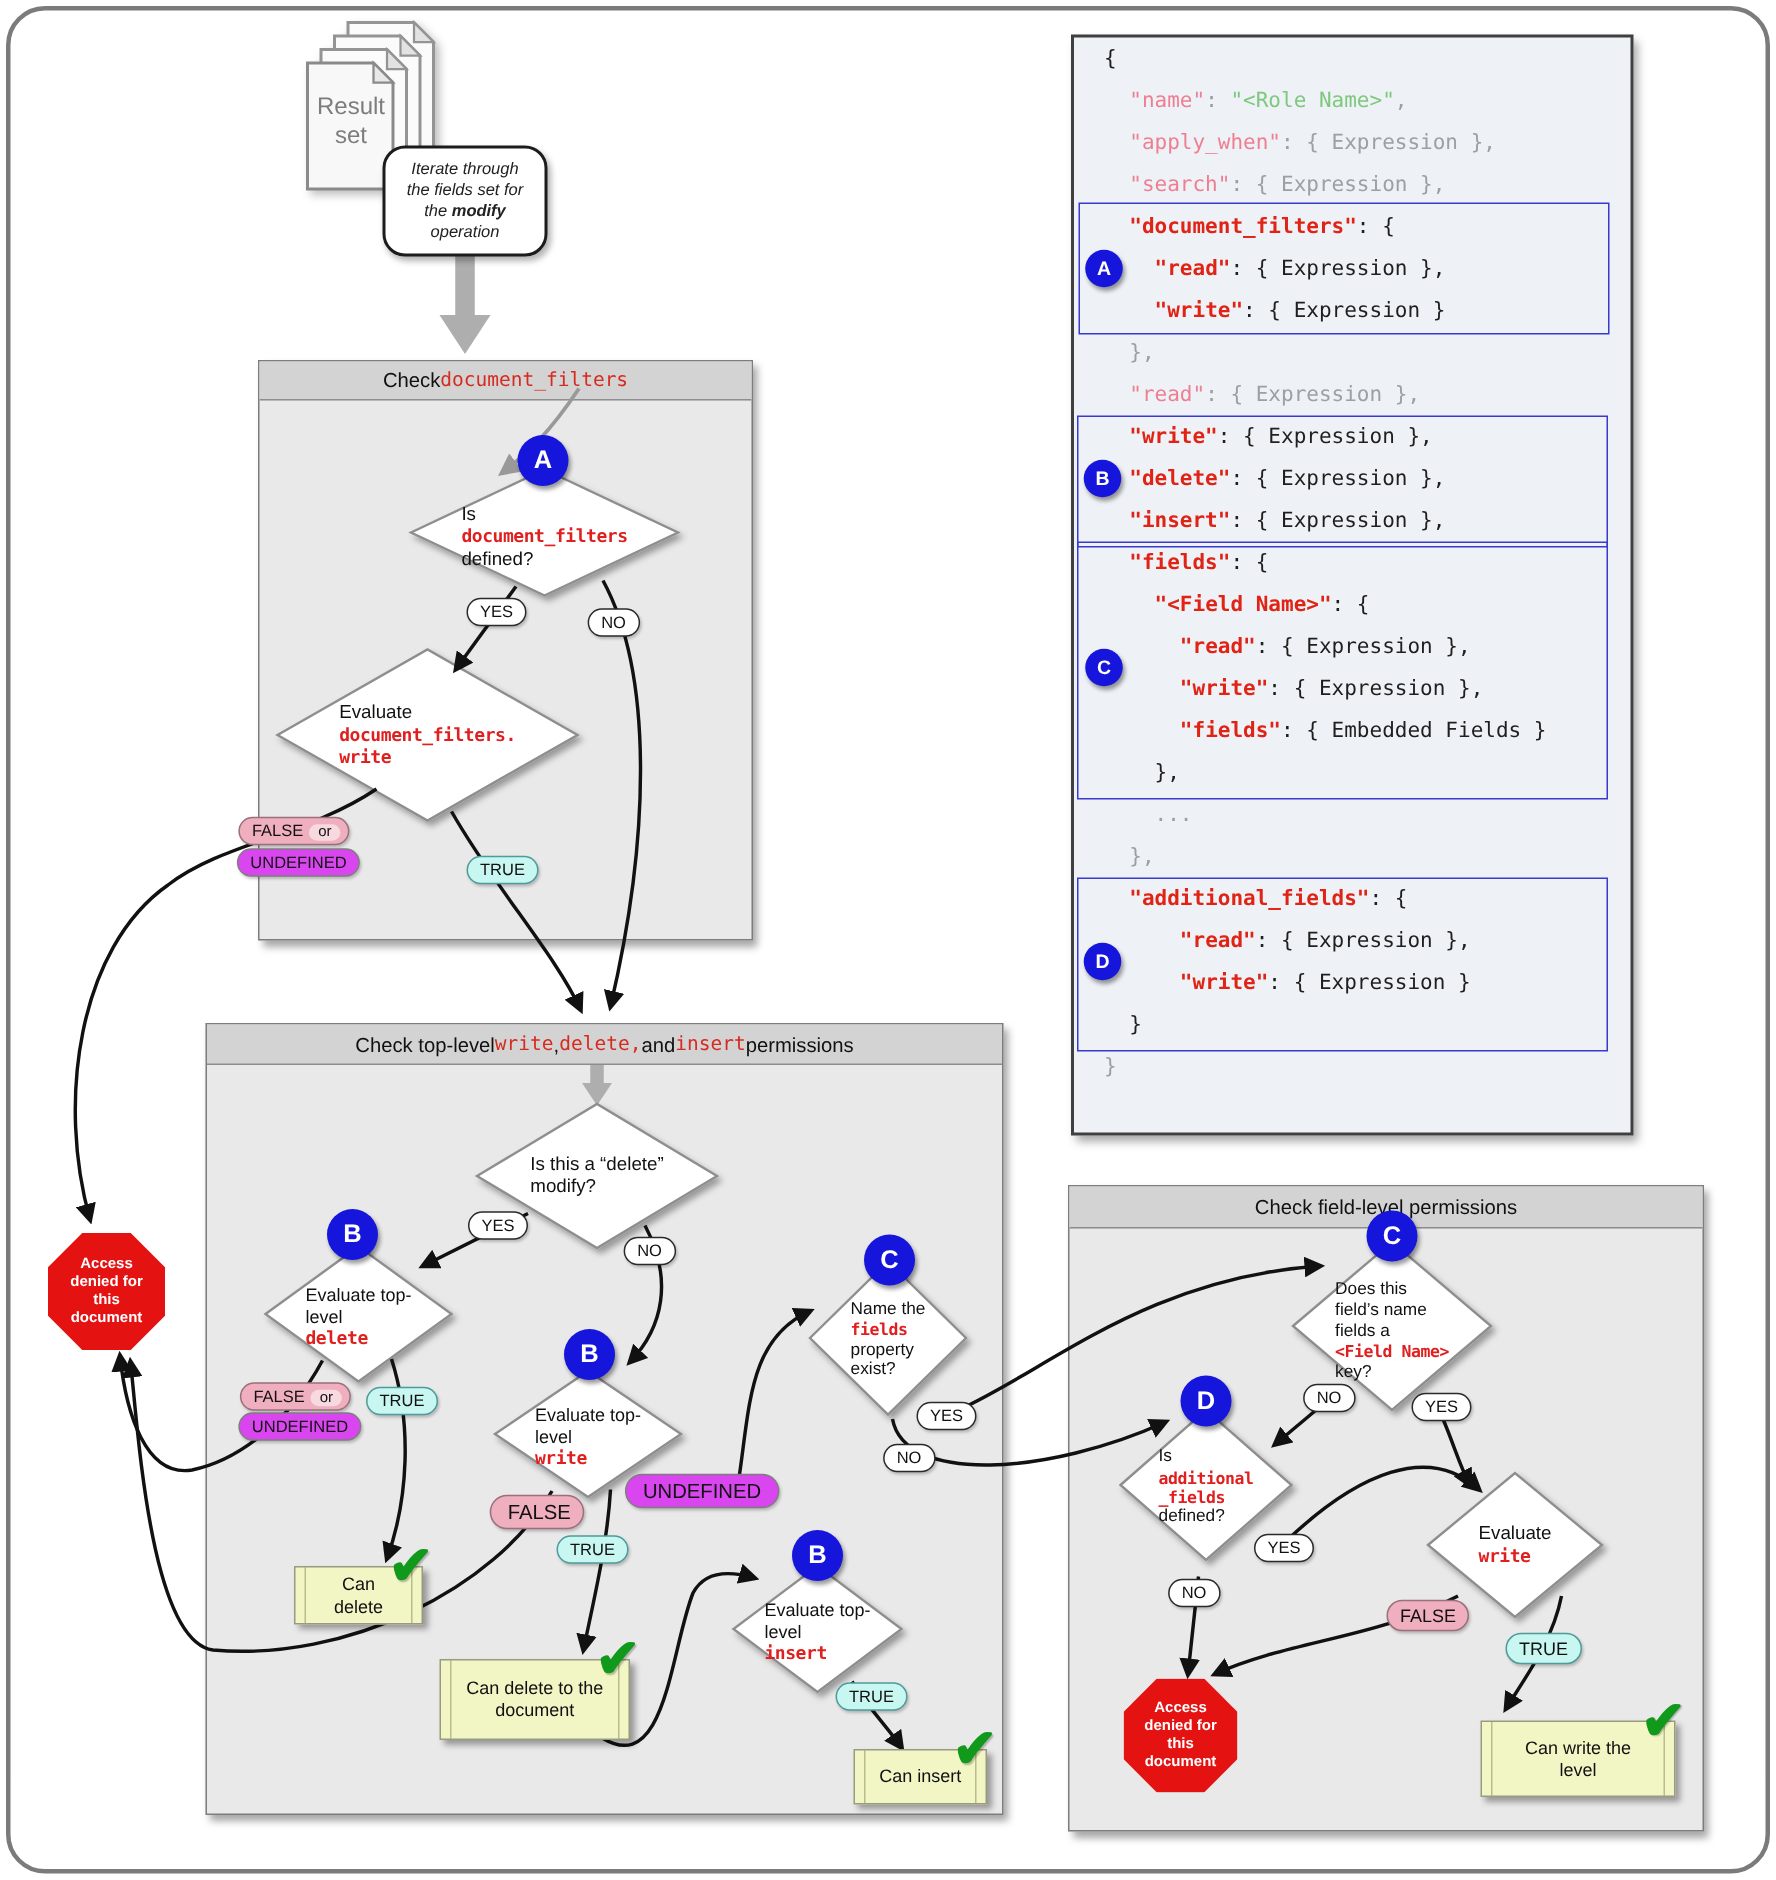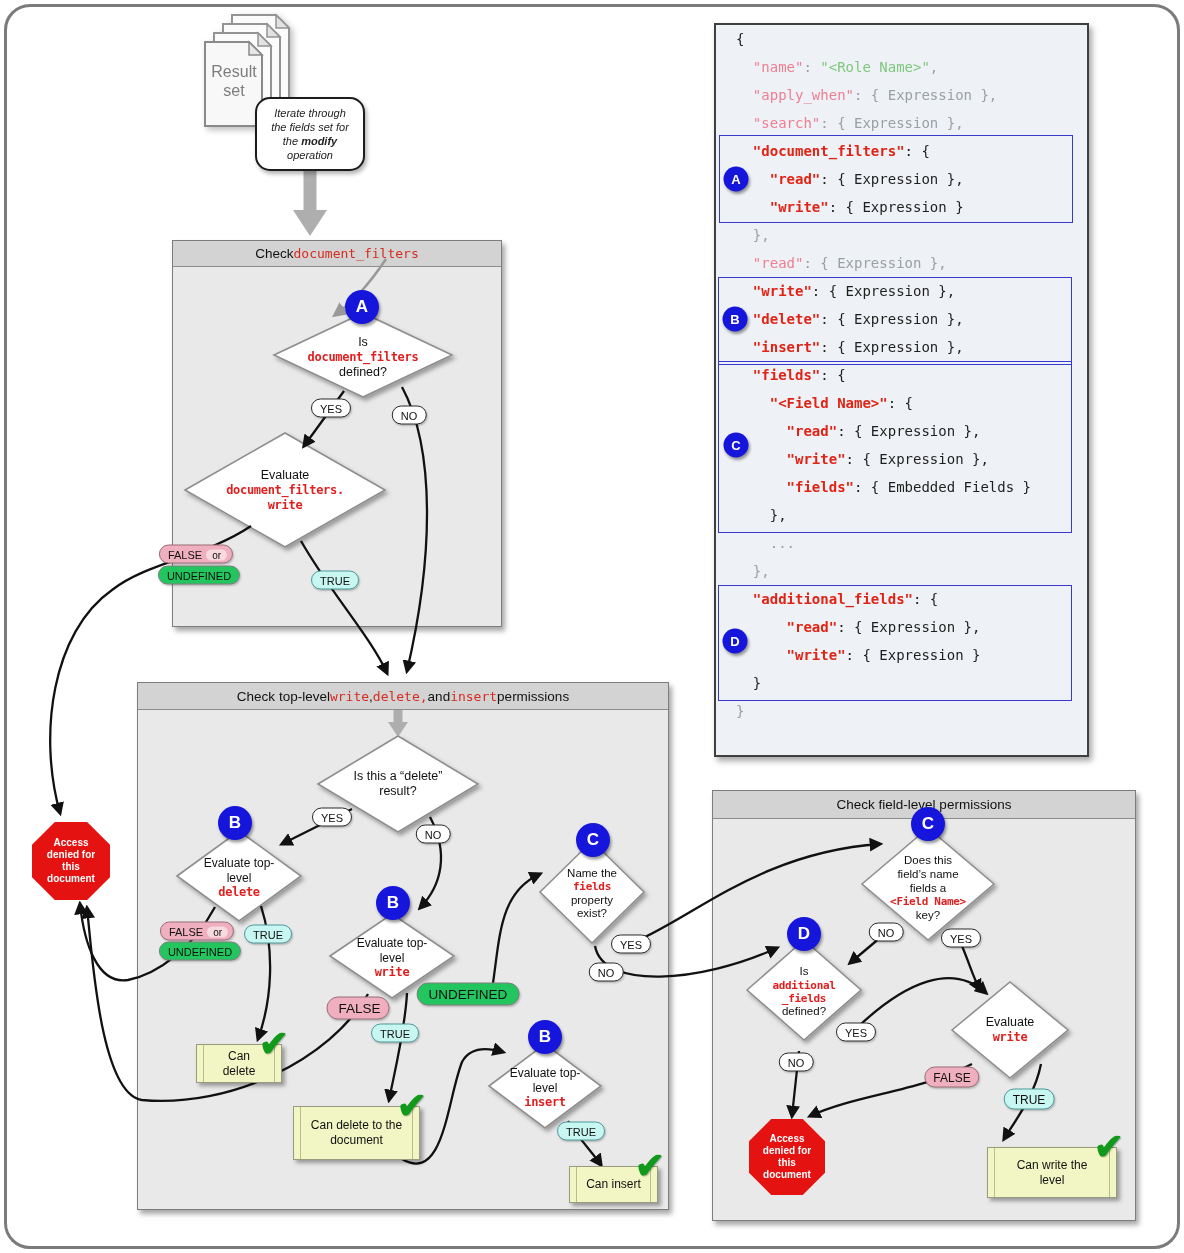--- a/index.html
+++ b/index.html
@@ -4,31 +4,31 @@
 <style>
   html,body{margin:0;padding:0;background:#fff;}
   body{width:1184px;height:1253px;position:relative;font-family:"Liberation Sans",sans-serif;overflow:hidden;}
   .frame{position:absolute;left:4px;top:4px;right:4px;bottom:4px;border:3px solid #7b7b7b;border-radius:26px;z-index:0;}
   
   .fbox{position:absolute;background:#e9e9e9;border:1.6px solid #7d7d7d;box-shadow:3px 4px 5px rgba(0,0,0,.35);z-index:1;}
   .fbox-title{background:#d3d3d3;border-bottom:1.6px solid #8d8d8d;text-align:center;font-size:13.5px;color:#111;display:flex;align-items:center;justify-content:center;gap:0;}
   .tcode{font-family:"DejaVu Sans Mono",monospace;color:#d62b1f;font-size:13px;white-space:pre;}
   svg#wires{position:absolute;left:0;top:0;z-index:2;}
   
-  .dtext{position:absolute;transform:translate(-50%,-50%);text-align:center;font-size:12.5px;line-height:1.22;color:#111;z-index:3;white-space:nowrap;}
+  .dtext{position:absolute;transform:translate(-50%,-50%);font-size:12.5px;line-height:1.22;color:#111;z-index:3;white-space:nowrap;}
   .rcode{font-family:"DejaVu Sans Mono",monospace;color:#e01f1f;font-weight:bold;font-size:12px;letter-spacing:-.3px;}
   
   .badge{position:absolute;width:34px;height:34px;border-radius:50%;background:#1515dc;color:#fff;font-weight:bold;font-size:17px;display:flex;align-items:center;justify-content:center;transform:translate(-50%,-50%);box-shadow:1.5px 2.5px 3px rgba(0,0,0,.4);z-index:4;}
   .badge.sm{width:25px;height:25px;font-size:13px;}
   
   .pill{position:absolute;transform:translate(-50%,-50%);border-radius:12px;font-size:11px;color:#111;padding:2.5px 8px;border:1.5px solid #2a2a2a;background:#fff;white-space:nowrap;z-index:4;box-shadow:1px 1.5px 2px rgba(0,0,0,.22);}
   .pill.true{background:#c8f6f1;border-color:#4d9b9b;}
   .pill.false{background:#efafbe;border-color:#9b6f7b;padding-right:5px;}
   .pill.false.plain{padding-right:8px;}
-  .pill.undef{background:#22c55e;border-color:#7e7e7e;}
+  .pill.undef{background:#d946ef;border-color:#7e7e7e;}
   .pill.lg{font-size:13.5px;padding:3px 11px;border-radius:14px;}
   .orchip{display:inline-block;background:#f7d9e0;border-radius:9px;padding:0 6px;margin-left:4px;font-size:10px;}
   
   .note{position:absolute;background:#f1f6c4;border:1px solid #9a9a80;box-shadow:3px 3px 4px rgba(0,0,0,.35);display:flex;flex-direction:column;align-items:center;justify-content:center;font-size:12px;line-height:1.25;color:#111;z-index:3;}
   .note::before,.note::after{content:"";position:absolute;top:0;bottom:0;width:1px;background:rgba(80,80,40,.35);}
   .note::before{left:6px;}
   .note::after{right:6px;}
   .check{position:absolute;right:-8px;top:-24px;font-size:36px;color:#11991b;font-weight:bold;z-index:4;text-shadow:1px 1px 1px rgba(0,0,0,.25);}
   
   .oct{position:absolute;background:#e51212;clip-path:polygon(29.3% 0,70.7% 0,100% 29.3%,100% 70.7%,70.7% 100%,29.3% 100%,0 70.7%,0 29.3%);display:flex;flex-direction:column;align-items:center;justify-content:center;color:#fff;font-weight:bold;font-size:10px;line-height:1.2;text-align:center;z-index:3;filter:drop-shadow(2px 3px 3px rgba(0,0,0,.4));}
@@ -171,21 +171,21 @@
   <div class="rcode">document_filters</div>
   <div>defined?</div>
 </div>
 <div class="dtext" style="left:285px;top:490px;">
   <div>Evaluate</div>
   <div class="rcode">document_filters.</div>
   <div class="rcode">write</div>
 </div>
 <div class="dtext" style="left:398px;top:784px;">
   <div>Is this a “delete”</div>
-  <div>result?</div>
+  <div>modify?</div>
 </div>
 <div class="dtext" style="left:239px;top:878px;font-size:12px;">
   <div>Evaluate top-</div>
   <div>level</div>
   <div class="rcode">delete</div>
 </div>
 <div class="dtext" style="left:392px;top:958px;font-size:12px;">
   <div>Evaluate top-</div>
   <div>level</div>
   <div class="rcode">write</div>

